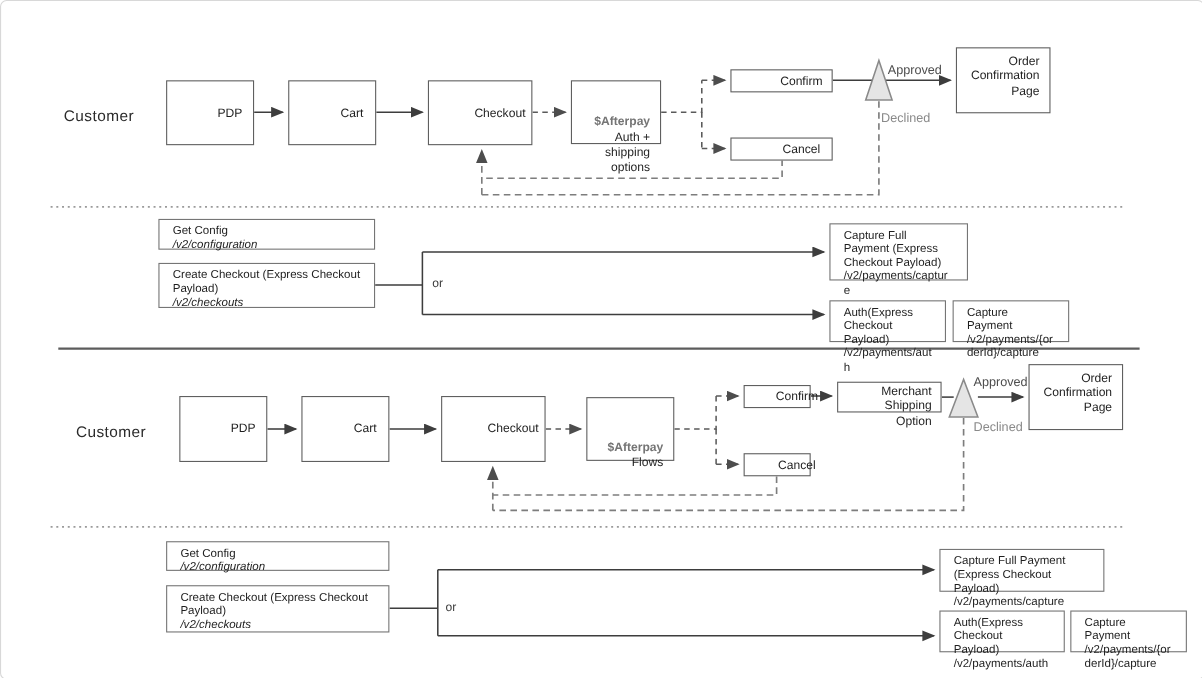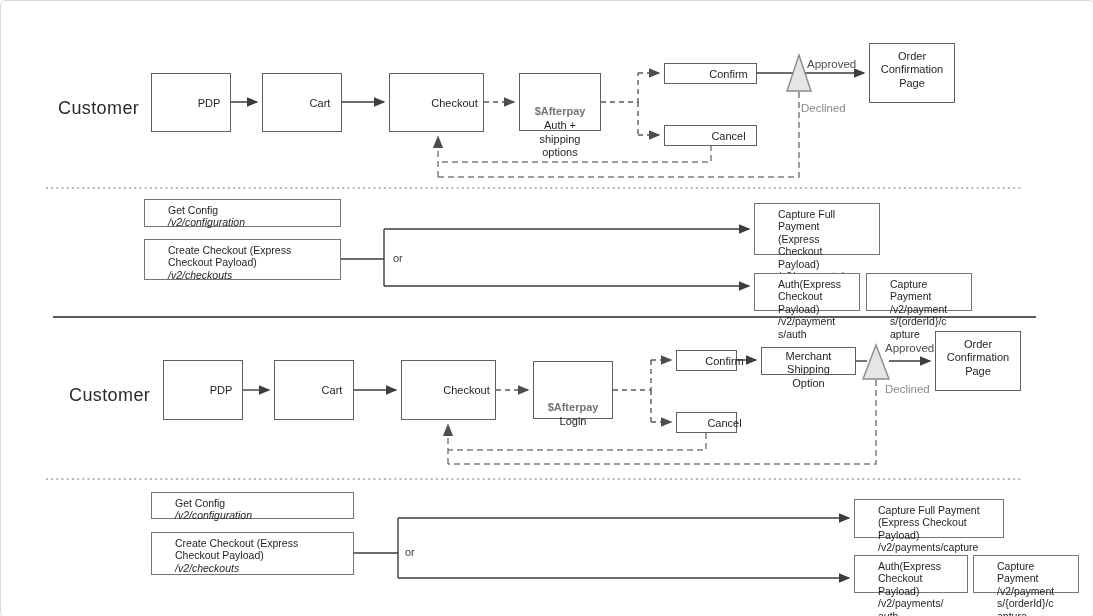--- a/index.html
+++ b/index.html
@@ -9,30 +9,30 @@
     font-family:"Liberation Sans", sans-serif;color:#212121;
   }
   .layer{position:absolute;left:0;top:0;width:1093px;height:616px;}
   svg.layer{z-index:1;}
   .nodes{z-index:2;}
   .page-title{
     position:absolute;left:52px;top:36px;font-size:23px;font-weight:700;
     letter-spacing:.5px;color:#1b1b1b;
   }
   .row-label{
-    position:absolute;font-size:18px;color:#2b2b2b;letter-spacing:.4px;
+    position:absolute;font-size:14px;color:#2b2b2b;letter-spacing:.4px;
     line-height:1.4;
   }
   .node{
     position:absolute;background:#fff;border:1.5px solid #5f5f5f;
     box-sizing:border-box;font-size:11px;color:#1f1f1f;
   }
   .center{display:flex;align-items:center;justify-content:center;text-align:center;padding-left:36px;}
-  .pad{padding:6px 9px;line-height:1.22;text-align:center;}
-  .api{border:1.7px solid #757575;padding:4px 23px;line-height:1.18;font-size:10.5px;}
+  .pad{padding:6px 9px;line-height:1.22;text-align:right;}
+  .api{border:1.7px solid #757575;padding:4px 12px;line-height:1.18;font-size:10.5px;}
   .api .t{display:block;}
   .api .p{display:block;word-break:break-all;}
   .italic{font-style:italic;}
   .brand{color:#757575;font-weight:700;display:block;margin-bottom:1px;margin-top:25px;}
   .small-node{font-size:11px;}
   .edge-label{position:absolute;font-size:11.5px;z-index:3;}
   .lbl-approved{color:#4d4d4d;text-align:center;}
   .lbl-declined{color:#8a8a8a;}
   .or-label{position:absolute;font-size:11px;color:#3c3c3c;z-index:3;}
 </style>
@@ -171,29 +171,29 @@
       <span>PDP</span>
     </div>
     <div class="node center" style="left:273px;top:359px;width:80px;height:60px;">
       <span>Cart</span>
     </div>
     <div class="node center" style="left:400px;top:359px;width:95px;height:60px;">
       <span>Checkout</span>
     </div>
     <div class="node pad" style="left:532px;top:360px;width:80px;height:58px;padding-top:14px;">
       <span class="brand">$Afterpay</span>
-      <span>Login</span>
+      <span>Flows</span>
     </div>
     <div class="node center small-node" style="left:675px;top:349px;width:61px;height:21px;">
       <span>Confirm</span>
     </div>
     <div class="node center small-node" style="left:675px;top:411px;width:61px;height:21px;">
       <span>Cancel</span>
     </div>
-    <div class="node pad" style="left:760px;top:346px;width:95px;height:28px;padding:2px 18px;">
+    <div class="node pad" style="left:760px;top:346px;width:95px;height:28px;padding:2px 8px;">
       <span>Merchant Shipping Option</span>
     </div>
     <div class="edge-label lbl-approved" style="left:884px;top:341px;">Approved</div>
     <div class="edge-label lbl-declined" style="left:884px;top:382px;">Declined</div>
     <div class="node pad" style="left:934px;top:330px;width:86px;height:60px;">
       <span>Order Confirmation Page</span>
     </div>
 
 
     <div class="node api" style="left:150px;top:491px;width:203px;height:27px;">

